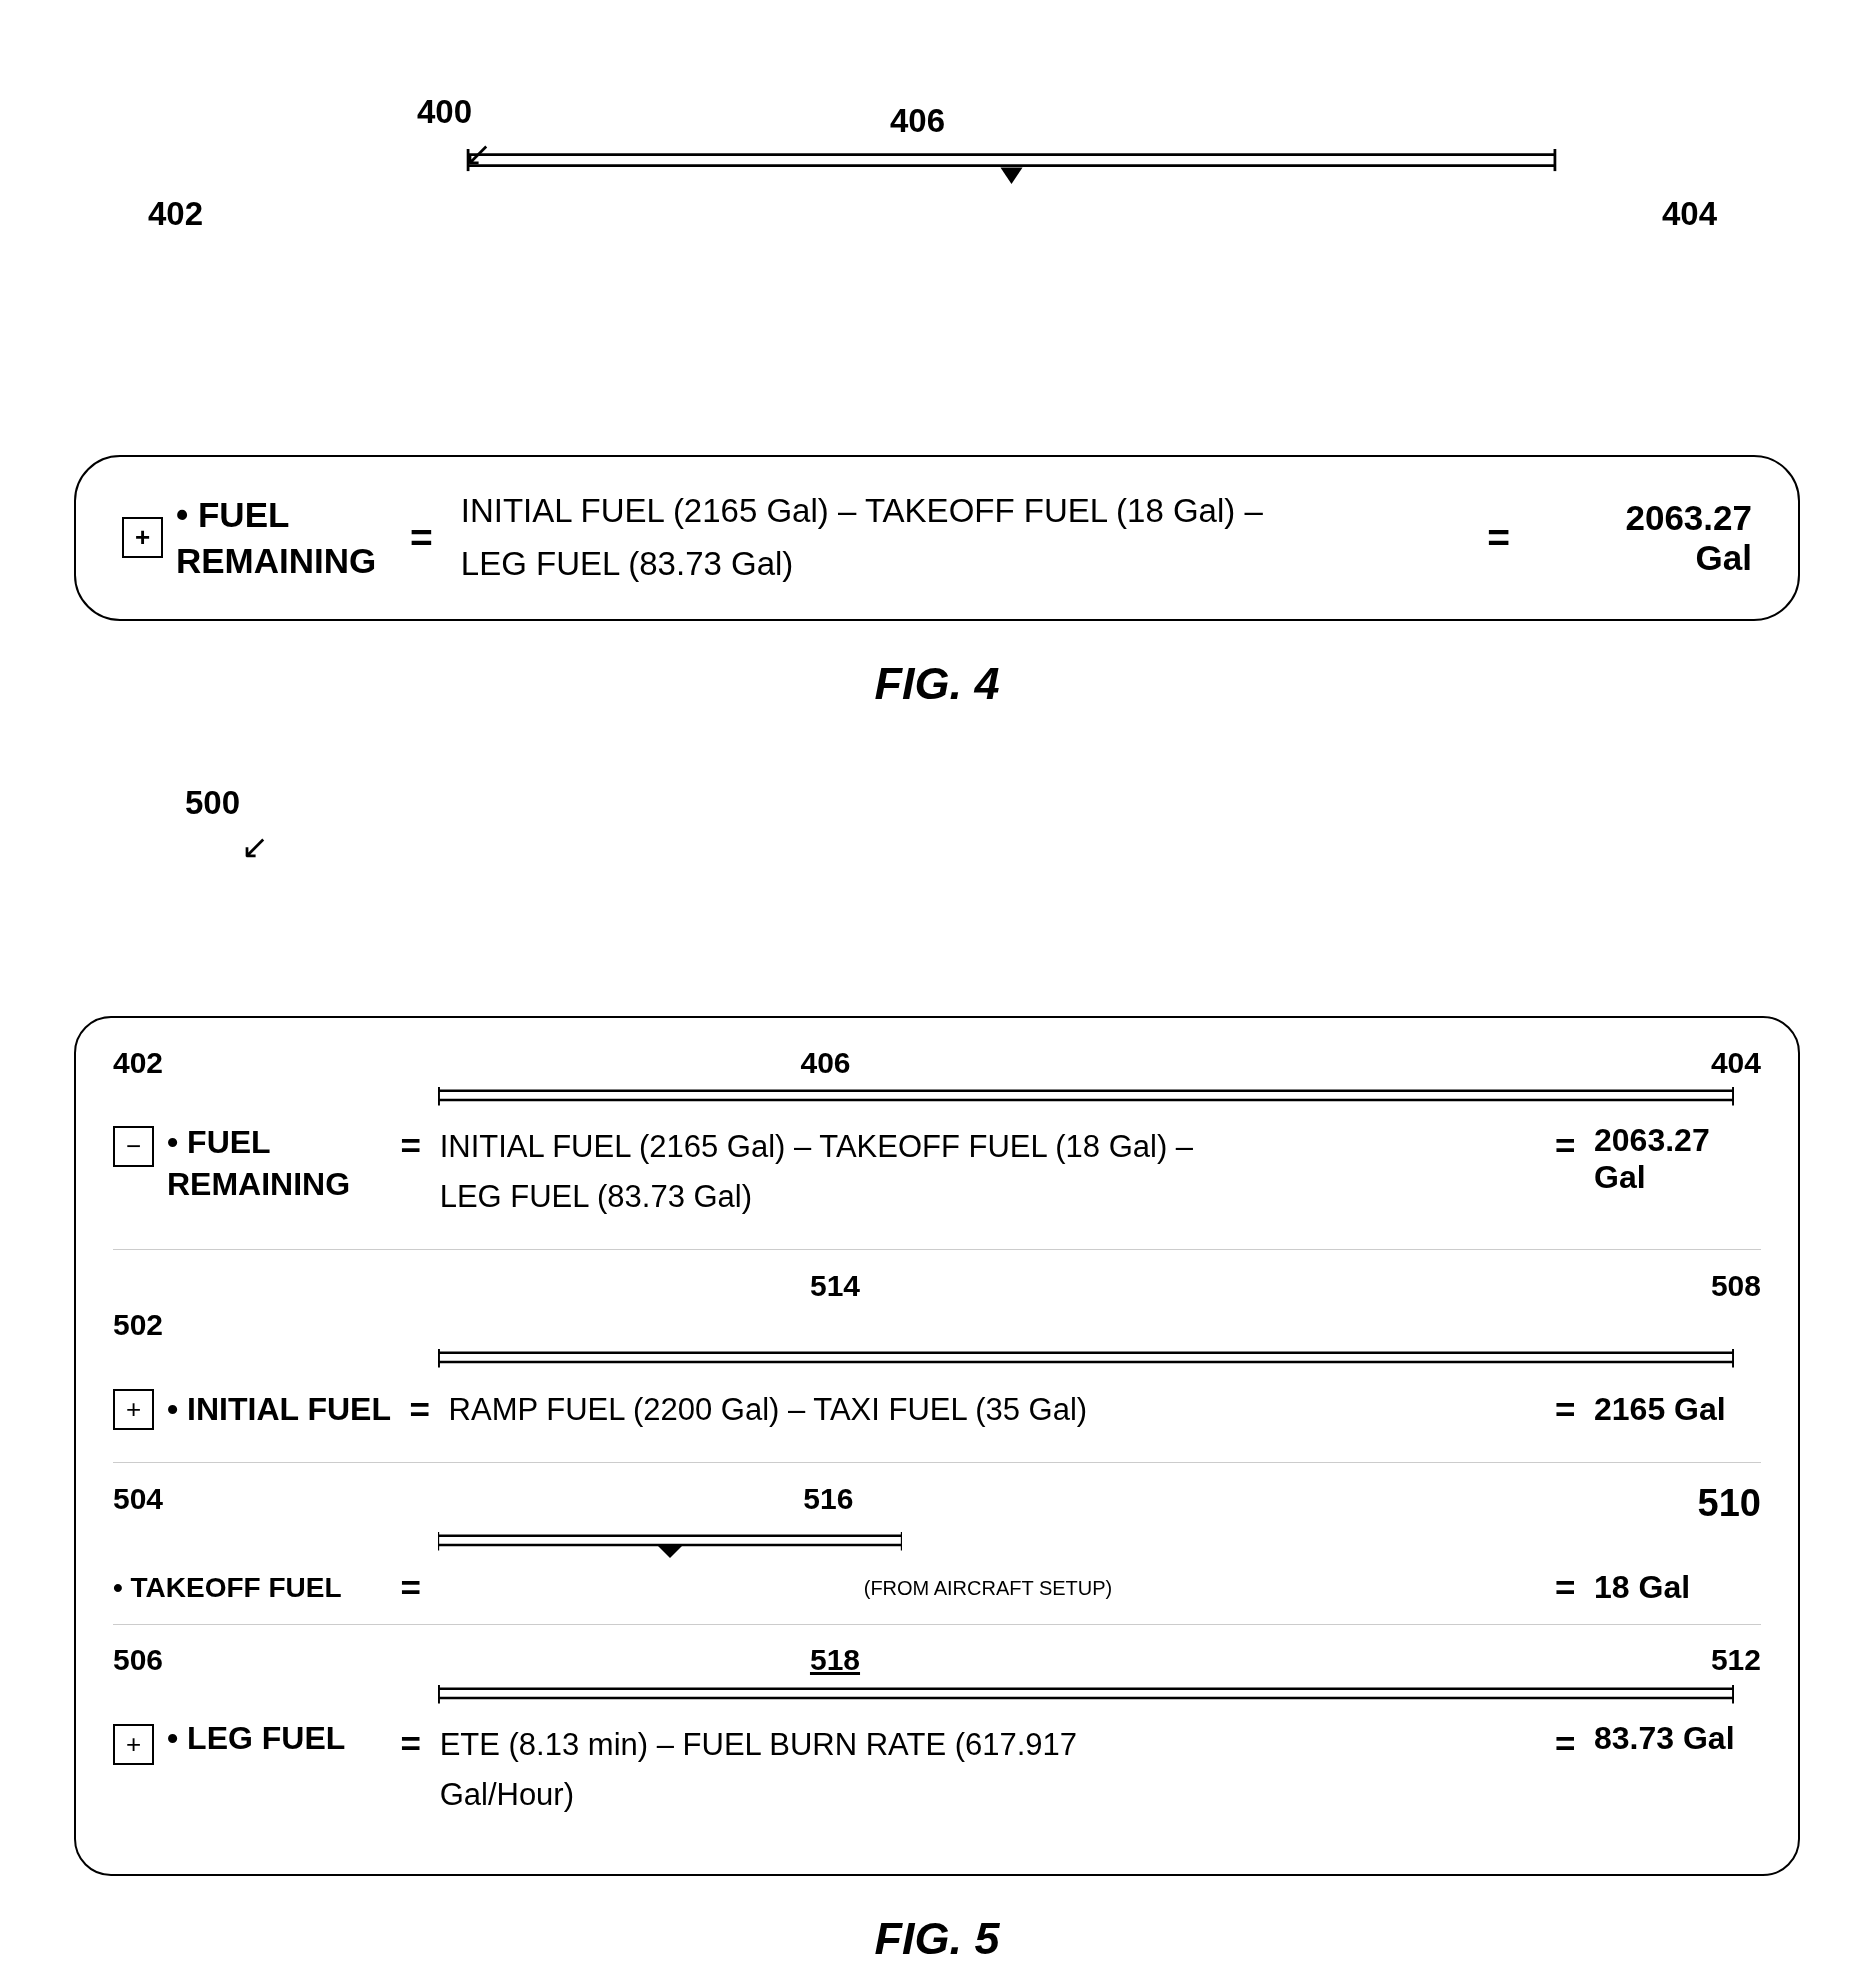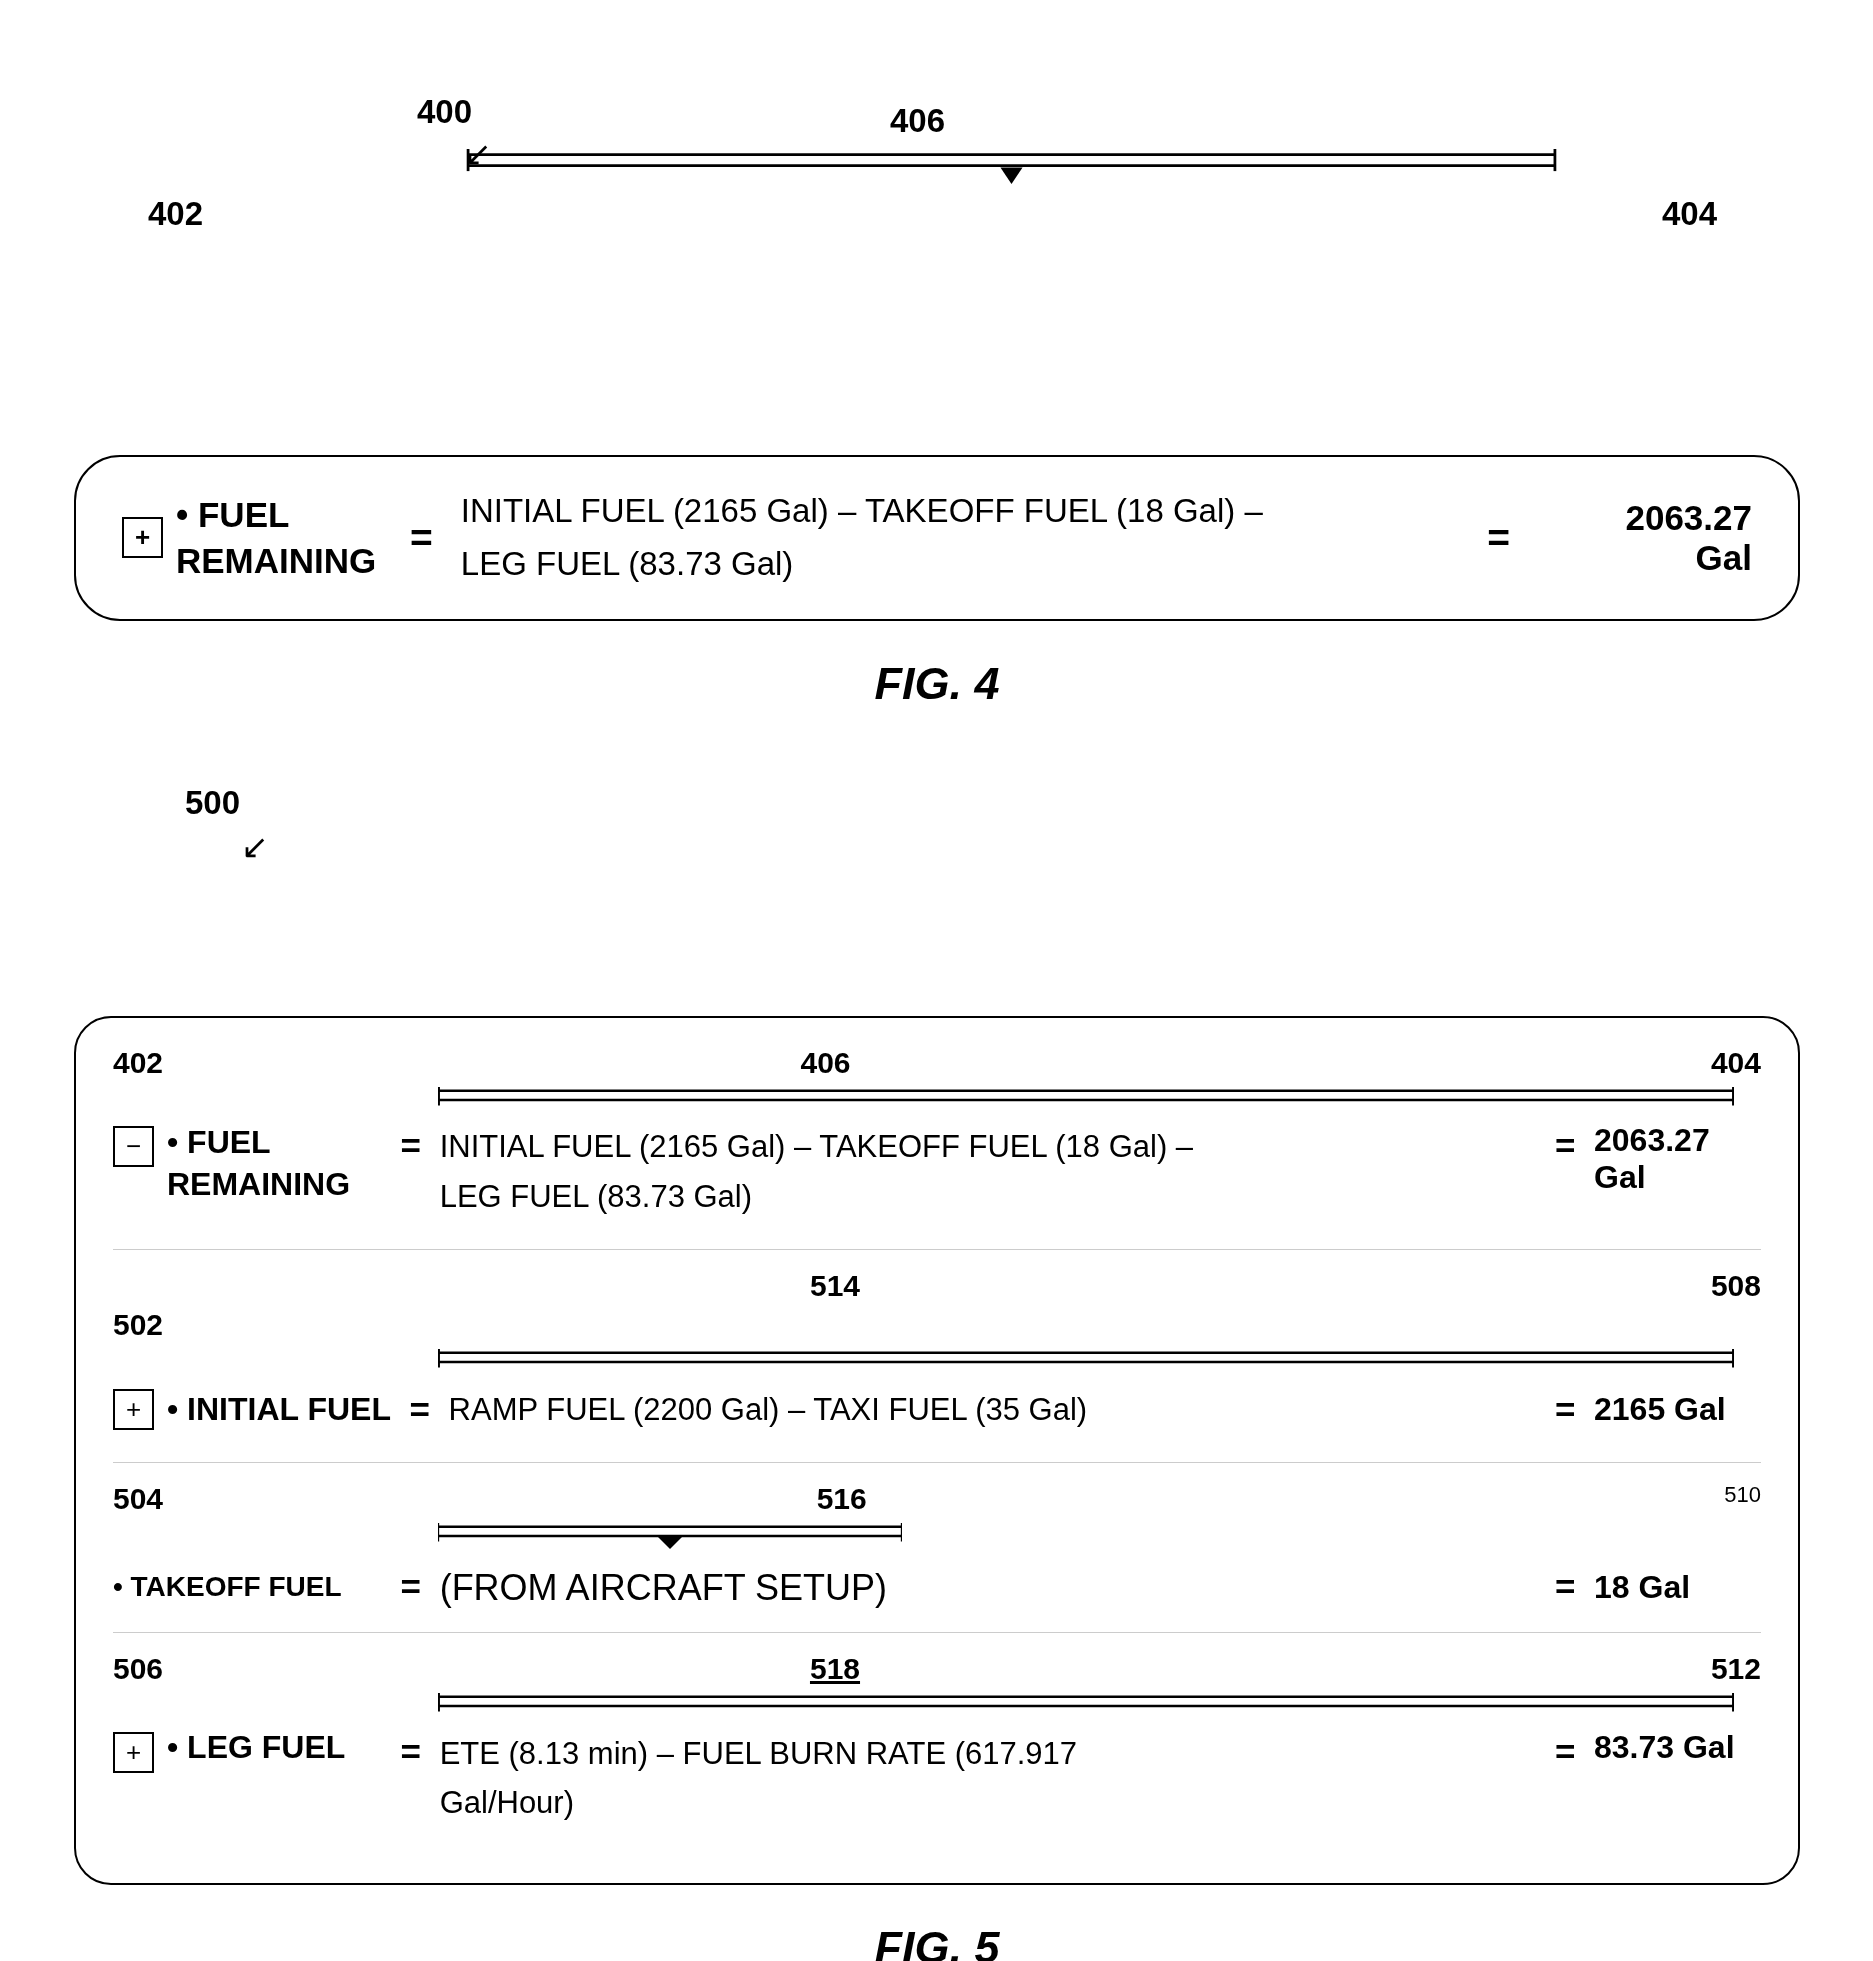--- a/index.html
+++ b/index.html
@@ -233,35 +233,35 @@
           </div>
           <div style="font-size:35px; font-weight:bold; padding: 0 18.6px;">=</div>
           <div style="font-size:32px; font-weight:bold; min-width:167px;">2165 Gal</div>
         </div>
       </div>
 
       <div style="position:relative; padding-bottom: 16px; border-bottom: 0.9px solid #ccc; margin-bottom: 18.6px;">
         <div style="display:flex; justify-content:space-between; margin-bottom: 7.4px;">
           <div style="font-size:30px; font-weight:bold;">504</div>
           <div style="font-size:30px; font-weight:bold; margin-right:204px;">516</div>
-          <div style="font-size:22px; font-weight:normal;">510</div>
+          <div style="font-size:38px; font-weight:bold;">510</div>
         </div>
         <svg style="display:block; width:464px; margin-left:325px; height:26px; margin-bottom:9.3px;" viewBox="0 0 500 28" width="464" height="26">
           <line x1="0" y1="4" x2="500" y2="4" stroke="#000" stroke-width="2.5"></line>
           <line x1="0" y1="14" x2="500" y2="14" stroke="#000" stroke-width="2.5"></line>
           <line x1="0" y1="0" x2="0" y2="20" stroke="#000" stroke-width="2.5"></line>
           <line x1="500" y1="0" x2="500" y2="20" stroke="#000" stroke-width="2.5"></line>
           <polygon points="250,28 236,14 264,14" fill="#000"></polygon>
         </svg>
         <div style="display:flex; align-items:center;">
           <div style="display:flex; align-items:center; min-width:269px;">
             <div style="font-size:28px; font-weight:bold;">• TAKEOFF FUEL</div>
           </div>
           <div style="font-size:35px; font-weight:bold; padding: 0 18.6px;">=</div>
-          <div style="flex:1; font-size:36px; line-height:1.6;">
+          <div style="flex:1; font-size:20px; line-height:1.6;text-align:center;">
             (FROM AIRCRAFT SETUP)
           </div>
           <div style="font-size:35px; font-weight:bold; padding: 0 18.6px;">=</div>
           <div style="font-size:32px; font-weight:bold; min-width:167px;">18 Gal</div>
         </div>
       </div>
 
       <div style="position:relative; padding-bottom: 9.3px;">
         <div style="display:flex; justify-content:space-between; margin-bottom: 7.4px;">
           <div style="font-size:30px; font-weight:bold;">506</div>

